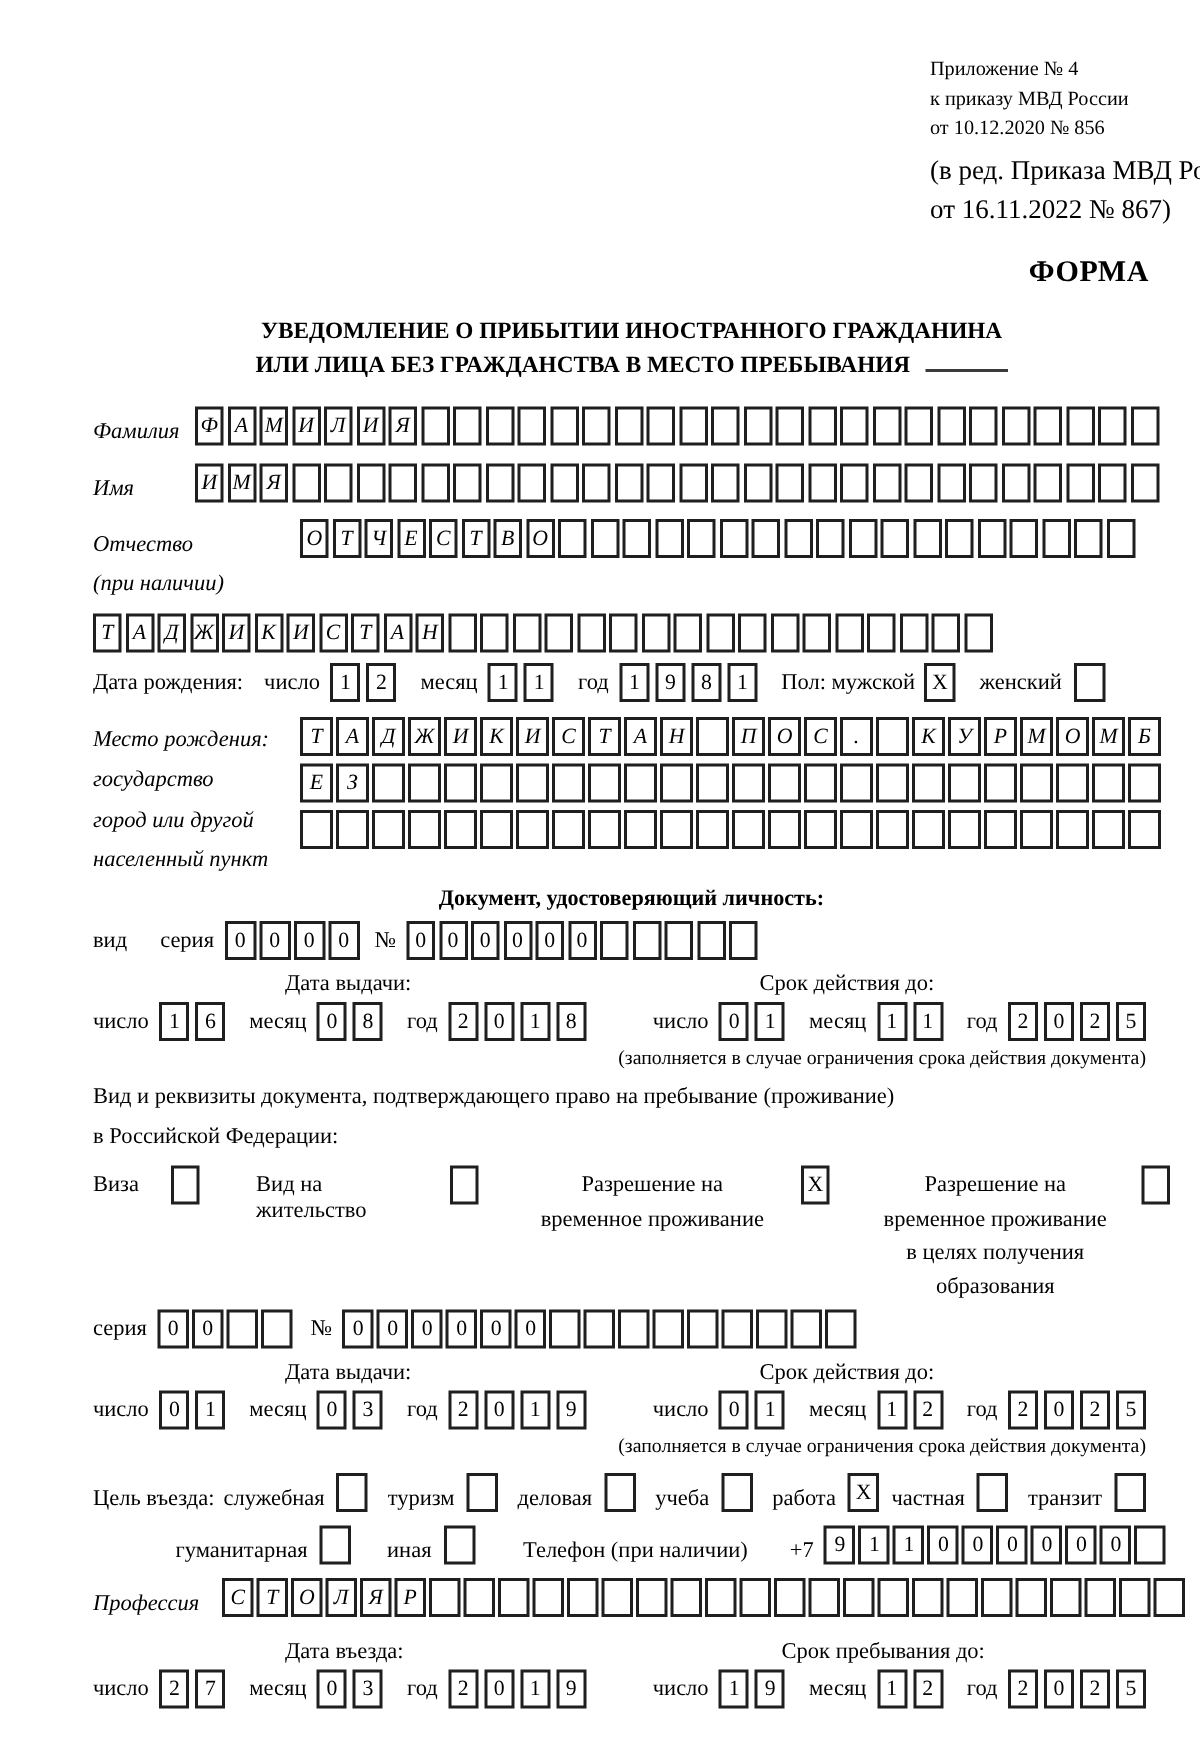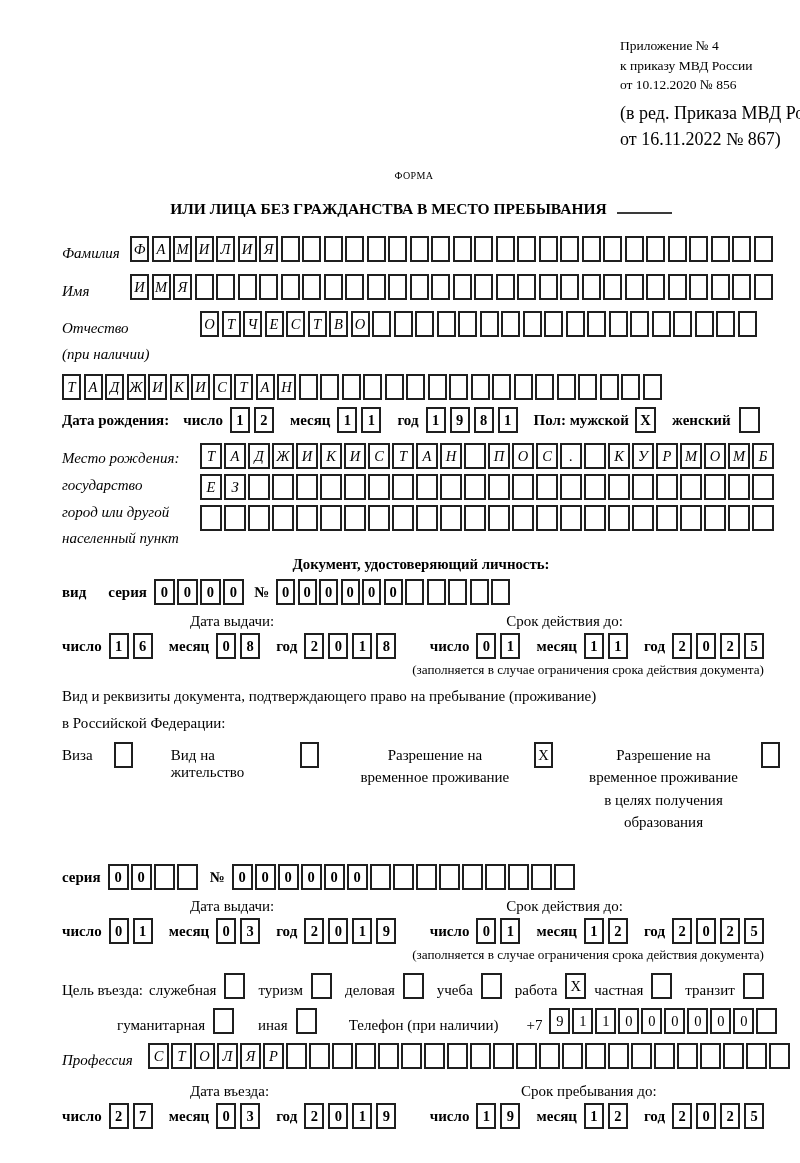--- a/index.html
+++ b/index.html
@@ -3,49 +3,49 @@
 <meta charset="utf-8">
 <style>
 * { box-sizing: border-box; }
 html, body { margin:0; padding:0; background:#fff; }
 body { width:800px; min-height:1163px; color:#000; font-family:"Liberation Serif","DejaVu Serif",serif; }
 .page { padding:36px 20px 28px 62px; }
 
 .legal { margin-left:558px; font-size:13.5px; line-height:1.45; white-space:nowrap; }
 .legal .small { font-size:18px; }
 .legal .gaptop { margin-top:5px; }
-.forma { text-align:center; font-weight:normal; font-size:10px; margin:18px 14px 16px 0; letter-spacing:.4px; }
+.forma { text-align:right; font-weight:bold; font-size:20px; margin:18px 14px 16px 0; letter-spacing:.4px; }
 
 .title { text-align:center; font-weight:bold; font-size:15.5px; line-height:1.5; margin-bottom:16px; }
 .blank { display:inline-block; width:55px; border-bottom:2px solid #3a3a3a; margin-left:10px; vertical-align:baseline; }
 .sect { font-weight:bold; font-size:14.6px; margin:12px 0 18px 0; }
 
 .frow { display:flex; align-items:flex-start; margin-bottom:7px; font-size:15px;font-style:italic; }
 .lab { flex:none; padding-top:5px; line-height:1.7; }
 .boxes { white-space:nowrap; }
 .boxrow { white-space:nowrap; display:block; margin-bottom:5px; }
 
 .box, .cb {
   display:inline-block; height:26px; border:2px solid #1f1f1f; background:#fff;
   text-align:center; font-size:14.5px; line-height:22px; vertical-align:top;
 }
 .box { width:19px; margin-right:2.5px; }
 .p23 .box { width:21px; margin-right:2px; }
 .p24 .box { width:22px; margin-right:2px; }
 .cb { width:21px; }
 
 .dhead { display:flex; font-size:15px; margin-bottom:3px; }
-.daterow { display:flex; align-items:flex-start; font-size:15px; margin-bottom:2px;font-weight:bold; }
+.daterow { display:flex; align-items:flex-start; font-size:15px; margin-bottom:2px; }
 .dl { margin-right:7px; padding-top:5px; }
 .dg { white-space:nowrap; margin-right:12px; }
 .dg .box { width:20px; margin-right:4px; }
 .note { text-align:right; font-size:13.2px; margin:3px 16px 10px 0; }
 
 .plain { font-size:15px; margin-bottom:10px; }
-.optrow { display:flex; align-items:flex-start; font-size:15px; margin:2px 0 30px 0;gap:12px; }
+.optrow { display:flex; align-items:flex-start; font-size:15px; margin:2px 0 4px 0;gap:12px; }
 .optwrap { text-align:center; line-height:1.5; padding-top:2px; }
 .opt-inline { padding-top:5px; }
 .cbm { margin-left:9px; }
 
 .purpose-row { display:flex; align-items:flex-end; font-size:15px; margin-bottom:9px; }
 .purpose-row .opt-inline { margin-right:8px; }
 .purpose-row .cb { margin-right:13px; }
 </style>
 </head>
 <body>
@@ -56,20 +56,21 @@
     <div>Приложение № 4</div>
     <div>к приказу МВД России</div>
     <div>от 10.12.2020 № 856</div>
     <div class="small gaptop">(в ред. Приказа МВД России</div>
     <div class="small">от 16.11.2022 № 867)</div>
   </div>
 
   <div class="forma">ФОРМА</div>
 
   <div class="title">
+    <div>УВЕДОМЛЕНИЕ О ПРИБЫТИИ ИНОСТРАННОГО ГРАЖДАНИНА</div>
     <div><span>ИЛИ ЛИЦА БЕЗ ГРАЖДАНСТВА В МЕСТО ПРЕБЫВАНИЯ</span><span class="blank"></span></div>
   </div>
 
 
   <div class="frow">
     <span class="lab" style="width:68px">Фамилия</span>
     <span class="boxes"><span class="box">Ф</span><span class="box">А</span><span class="box">М</span><span class="box">И</span><span class="box">Л</span><span class="box">И</span><span class="box">Я</span><span class="box"></span><span class="box"></span><span class="box"></span><span class="box"></span><span class="box"></span><span class="box"></span><span class="box"></span><span class="box"></span><span class="box"></span><span class="box"></span><span class="box"></span><span class="box"></span><span class="box"></span><span class="box"></span><span class="box"></span><span class="box"></span><span class="box"></span><span class="box"></span><span class="box"></span><span class="box"></span><span class="box"></span><span class="box"></span><span class="box"></span></span>
   </div>
 
   <div class="frow">

